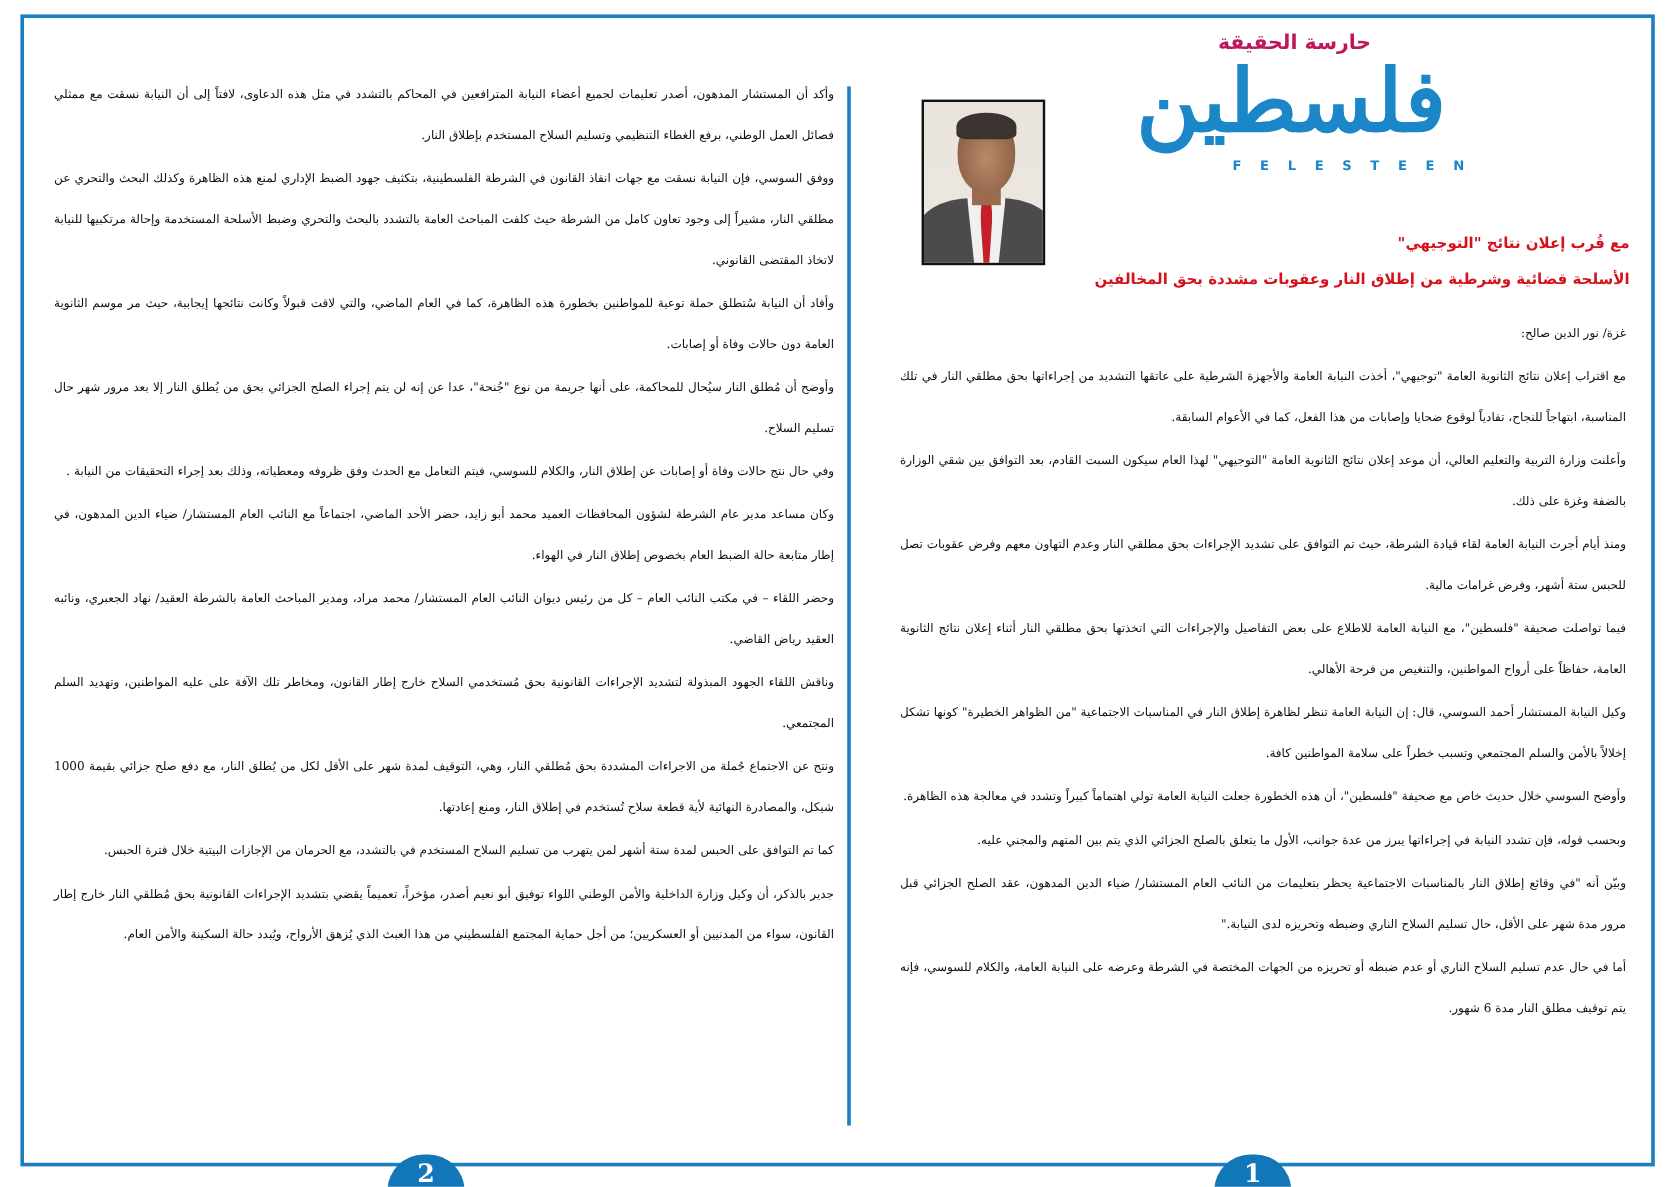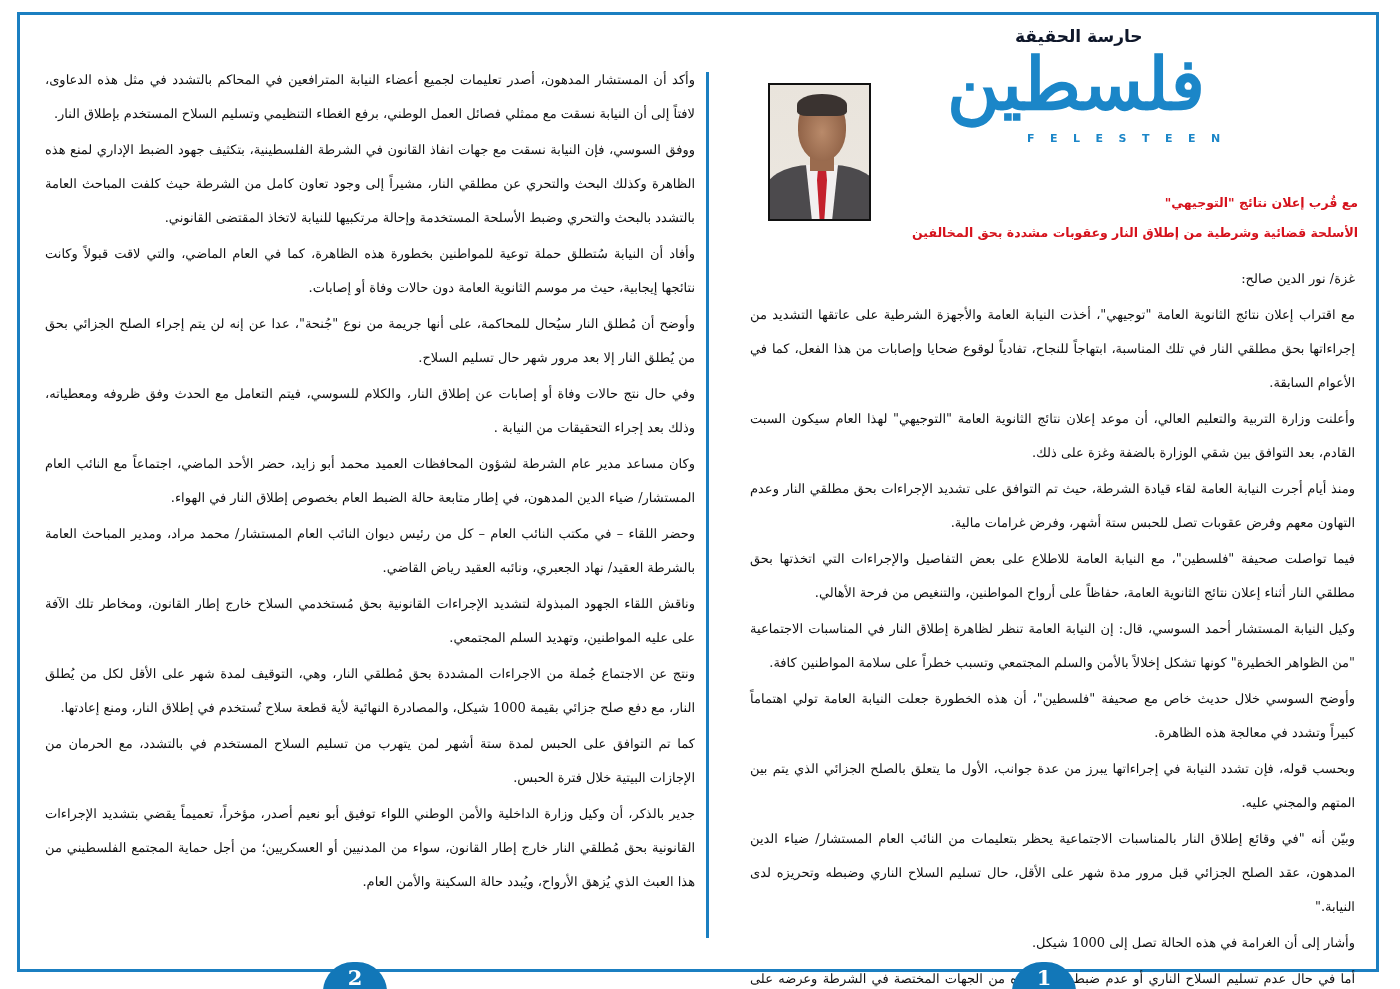--- a/index.html
+++ b/index.html
@@ -21,39 +21,39 @@
     position:absolute; top:962px; width:64px; height:30px;
     background:#1277b8; color:#fff; border-radius:30px 30px 0 0;
     text-align:center; font-family:"DejaVu Serif", serif; font-weight:bold;
     font-size:21px; line-height:32px;
   }
   .badge-1 { left:1012px; }
   .badge-2 { left:323px; }
 
   .col {
     position:absolute; direction:rtl; text-align:justify;
-    font-family:"DejaVu Serif", serif; font-size:13px; line-height:34px;
+    font-family:"DejaVu Serif", serif; font-size:10px; line-height:34px;
   }
   .col p { margin:0 0 2px 0; }
   .col-left { left:45px; top:63px; width:650px; }
   .col-right { left:750px; top:262px; width:605px; }
   .col-right p { margin-bottom:2px; }
 
   
   .logo {
     position:absolute; left:905px; top:20px; width:310px; height:132px;
   }
   .logo-script {
     position:absolute; right:10px; top:18px; direction:rtl;
     font-family:"DejaVu Serif", serif; font-weight:bold; color:#1b86c8;
     font-size:72px; line-height:92px; letter-spacing:1px;
   }
   .logo-tagline {
     position:absolute; left:110px; top:6px; direction:rtl;
-    font-family:"DejaVu Sans", sans-serif; font-weight:bold; color:#0f172a;
+    font-family:"DejaVu Sans", sans-serif; font-weight:bold; color:#be185d;
     font-size:17px;
   }
   .logo-latin {
     position:absolute; left:122px; top:112px;
     font-family:"DejaVu Sans", sans-serif; font-weight:bold; color:#1b86c8;
     font-size:11px; letter-spacing:15.5px;
   }
 
   
   .photo {
@@ -121,21 +121,20 @@
 <div class="col col-right">
   <p>غزة/ نور الدين صالح:</p>
   <p>مع اقتراب إعلان نتائج الثانوية العامة "توجيهي"، أخذت النيابة العامة والأجهزة الشرطية على عاتقها التشديد من إجراءاتها بحق مطلقي النار في تلك المناسبة، ابتهاجاً للنجاح، تفادياً لوقوع ضحايا وإصابات من هذا الفعل، كما في الأعوام السابقة.</p>
   <p>وأعلنت وزارة التربية والتعليم العالي، أن موعد إعلان نتائج الثانوية العامة "التوجيهي" لهذا العام سيكون السبت القادم، بعد التوافق بين شقي الوزارة بالضفة وغزة على ذلك.</p>
   <p>ومنذ أيام أجرت النيابة العامة لقاء قيادة الشرطة، حيث تم التوافق على تشديد الإجراءات بحق مطلقي النار وعدم التهاون معهم وفرض عقوبات تصل للحبس ستة أشهر، وفرض غرامات مالية.</p>
   <p>فيما تواصلت صحيفة "فلسطين"، مع النيابة العامة للاطلاع على بعض التفاصيل والإجراءات التي اتخذتها بحق مطلقي النار أثناء إعلان نتائج الثانوية العامة، حفاظاً على أرواح المواطنين، والتنغيص من فرحة الأهالي.</p>
   <p>وكيل النيابة المستشار أحمد السوسي، قال: إن النيابة العامة تنظر لظاهرة إطلاق النار في المناسبات الاجتماعية "من الظواهر الخطيرة" كونها تشكل إخلالاً بالأمن والسلم المجتمعي وتسبب خطراً على سلامة المواطنين كافة.</p>
   <p>وأوضح السوسي خلال حديث خاص مع صحيفة "فلسطين"، أن هذه الخطورة جعلت النيابة العامة تولي اهتماماً كبيراً وتشدد في معالجة هذه الظاهرة.</p>
   <p>وبحسب قوله، فإن تشدد النيابة في إجراءاتها يبرز من عدة جوانب، الأول ما يتعلق بالصلح الجزائي الذي يتم بين المتهم والمجني عليه.</p>
   <p>وبيّن أنه "في وقائع إطلاق النار بالمناسبات الاجتماعية يحظر بتعليمات من النائب العام المستشار/ ضياء الدين المدهون، عقد الصلح الجزائي قبل مرور مدة شهر على الأقل، حال تسليم السلاح الناري وضبطه وتحريزه لدى النيابة."</p>
-  <p>وأشار إلى أن الغرامة في هذه الحالة تصل إلى 1000 شيكل.</p>
   <p>أما في حال عدم تسليم السلاح الناري أو عدم ضبطه أو تحريزه من الجهات المختصة في الشرطة وعرضه على النيابة العامة، والكلام للسوسي، فإنه يتم توقيف مطلق النار مدة 6 شهور.</p>
 </div>
 
 <div class="col col-left">
   <p>وأكد أن المستشار المدهون، أصدر تعليمات لجميع أعضاء النيابة المترافعين في المحاكم بالتشدد في مثل هذه الدعاوى، لافتاً إلى أن النيابة نسقت مع ممثلي فصائل العمل الوطني، برفع الغطاء التنظيمي وتسليم السلاح المستخدم بإطلاق النار.</p>
   <p>ووفق السوسي، فإن النيابة نسقت مع جهات انفاذ القانون في الشرطة الفلسطينية، بتكثيف جهود الضبط الإداري لمنع هذه الظاهرة وكذلك البحث والتحري عن مطلقي النار، مشيراً إلى وجود تعاون كامل من الشرطة حيث كلفت المباحث العامة بالتشدد بالبحث والتحري وضبط الأسلحة المستخدمة وإحالة مرتكبيها للنيابة لاتخاذ المقتضى القانوني.</p>
   <p>وأفاد أن النيابة سُتطلق حملة توعية للمواطنين بخطورة هذه الظاهرة، كما في العام الماضي، والتي لاقت قبولاً وكانت نتائجها إيجابية، حيث مر موسم الثانوية العامة دون حالات وفاة أو إصابات.</p>
   <p>وأوضح أن مُطلق النار سيُحال للمحاكمة، على أنها جريمة من نوع "جُنحة"، عدا عن إنه لن يتم إجراء الصلح الجزائي بحق من يُطلق النار إلا بعد مرور شهر حال تسليم السلاح.</p>
   <p>وفي حال نتج حالات وفاة أو إصابات عن إطلاق النار، والكلام للسوسي، فيتم التعامل مع الحدث وفق ظروفه ومعطياته، وذلك بعد إجراء التحقيقات من النيابة .</p>
   <p>وكان مساعد مدير عام الشرطة لشؤون المحافظات العميد محمد أبو زايد، حضر الأحد الماضي، اجتماعاً مع النائب العام المستشار/ ضياء الدين المدهون، في إطار متابعة حالة الضبط العام بخصوص إطلاق النار في الهواء.</p>

